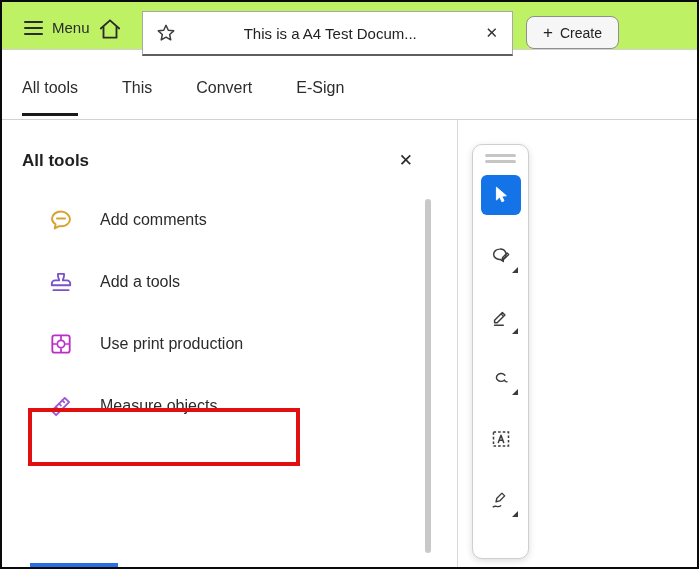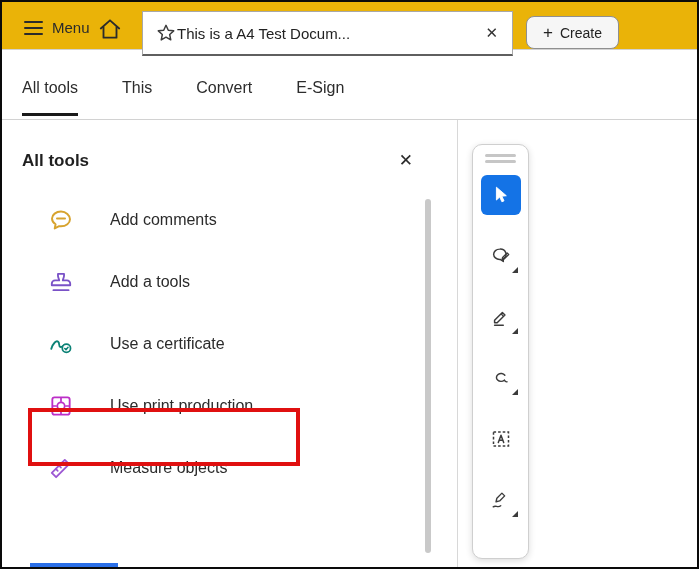--- a/index.html
+++ b/index.html
@@ -10,31 +10,31 @@
     position: relative;
     width: 699px; height: 569px;
     border: 2px solid #0a0a0a;
     background: #fff;
     overflow: hidden;
   }
 
   
   .topbar {
     position: absolute; top:0; left:0; right:0; height:48px;
-    background:#eab308; border-bottom:1px solid #d2d2d2;
+    background:#bef264; border-bottom:1px solid #d2d2d2;
   }
   .hamburger { position:absolute; left:22px; top:19px; width:19px; height:15px; cursor:pointer; }
   .hamburger span { display:block; height:2.4px; background:#2b2b2b; margin-bottom:3.6px; border-radius:1px; }
   .menu-label { position:absolute; left:50px; top:17px; font-size:15px; color:#2b2b2b; cursor:pointer; }
   .home-btn { position:absolute; left:95px; top:14px; width:26px; height:26px; cursor:pointer; }
 
   .doc-tab {
     position:absolute; left:140px; top:9px; width:371px; height:45px;
     background:#fff; border:1px solid #a8a8a8; border-bottom:2px solid #5f5f5f;
-    display:flex; align-items:center; padding:0 12px; cursor:pointer;
+    display:flex; align-items:center; padding:0 12px; gap:10px; cursor:pointer;text-align:center;
   }
   .doc-tab .tab-title {
     flex:1; font-size:15px; color:#222; white-space:nowrap; overflow:hidden; text-overflow:ellipsis;
   }
   .tab-close { font-size:15px; color:#333; padding:0 2px; cursor:pointer; }
 
   .create-btn {
     position:absolute; left:524px; top:14px; height:33px; width:93px;
     border:1px solid #8f8f8f; border-radius:8px; background:#f6f6f6;
     display:flex; align-items:center; justify-content:center; gap:7px; cursor:pointer;
@@ -63,21 +63,21 @@
   }
   .panel-header {
     display:flex; align-items:center; justify-content:space-between;
     padding:30px 44px 0 20px;
   }
   .panel-title { font-size:17px; font-weight:bold; color:#1f1f1f; }
   .panel-close { font-size:17px; color:#2b2b2b; cursor:pointer; }
 
   .tool-list { margin-top:18px; }
   .tool-item {
-    height:62px; display:flex; align-items:center; gap:36px; padding-left:46px; cursor:pointer;
+    height:62px; display:flex; align-items:center; gap:26px; padding-left:46px; cursor:pointer;
   }
   .tool-item .t-icon { width:26px; height:26px; flex:0 0 26px; }
   .tool-item .t-label { font-size:16px; color:#2b2b2b; }
 
   .annotation-box {
     position:absolute; left:26px; top:288px; width:272px; height:58px;
     border:4px solid #e01010; pointer-events:none;
   }
 
   .panel-scrollbar {
@@ -168,28 +168,20 @@
 
 
       <div class="tool-item">
         <svg class="t-icon" viewBox="0 0 24 24">
           <path d="M9.2 4.5h5.6v1.8c0 1.9-1.1 2.6-1.1 4.2h3.8a3 3 0 0 1 3 3v1.5H3.5v-1.5a3 3 0 0 1 3-3h3.8c0-1.6-1.1-2.3-1.1-4.2z" fill="none" stroke="#7A52C7" stroke-width="1.7" stroke-linejoin="round"></path>
           <path d="M5 19.5h14" stroke="#7A52C7" stroke-width="1.7" stroke-linecap="round"></path>
         </svg>
         <span class="t-label">Add a tools</span>
       </div>
 
-      <div class="tool-item">
-        <svg class="t-icon" viewBox="0 0 24 24">
-          <path d="M3 16.5c1.8-5.5 4.6-8 6.4-6.6 1.6 1.2.2 4.1 1.9 4.8 1.4.6 2.6-1.4 4.2-1.6" fill="none" stroke="#0C8276" stroke-width="1.7" stroke-linecap="round"></path>
-          <circle cx="17" cy="16" r="3.8" fill="#fff" stroke="#0C8276" stroke-width="1.6"></circle>
-          <path d="M15.5 16.1l1.1 1.1 1.9-2.2" fill="none" stroke="#0C8276" stroke-width="1.4" stroke-linecap="round" stroke-linejoin="round"></path>
-        </svg>
-        <span class="t-label">Use a certificate</span>
-      </div>
 
       <div class="tool-item">
         <svg class="t-icon" viewBox="0 0 24 24">
           <rect x="4" y="4" width="16" height="16" rx="2" fill="none" stroke="#BC2FC7" stroke-width="1.7"></rect>
           <circle cx="12" cy="12" r="3.4" fill="none" stroke="#BC2FC7" stroke-width="1.6"></circle>
           <path d="M12 4.5v3M12 16.5v3M4.5 12h3M16.5 12h3" stroke="#BC2FC7" stroke-width="1.6" stroke-linecap="round"></path>
         </svg>
         <span class="t-label">Use print production</span>
       </div>
 

